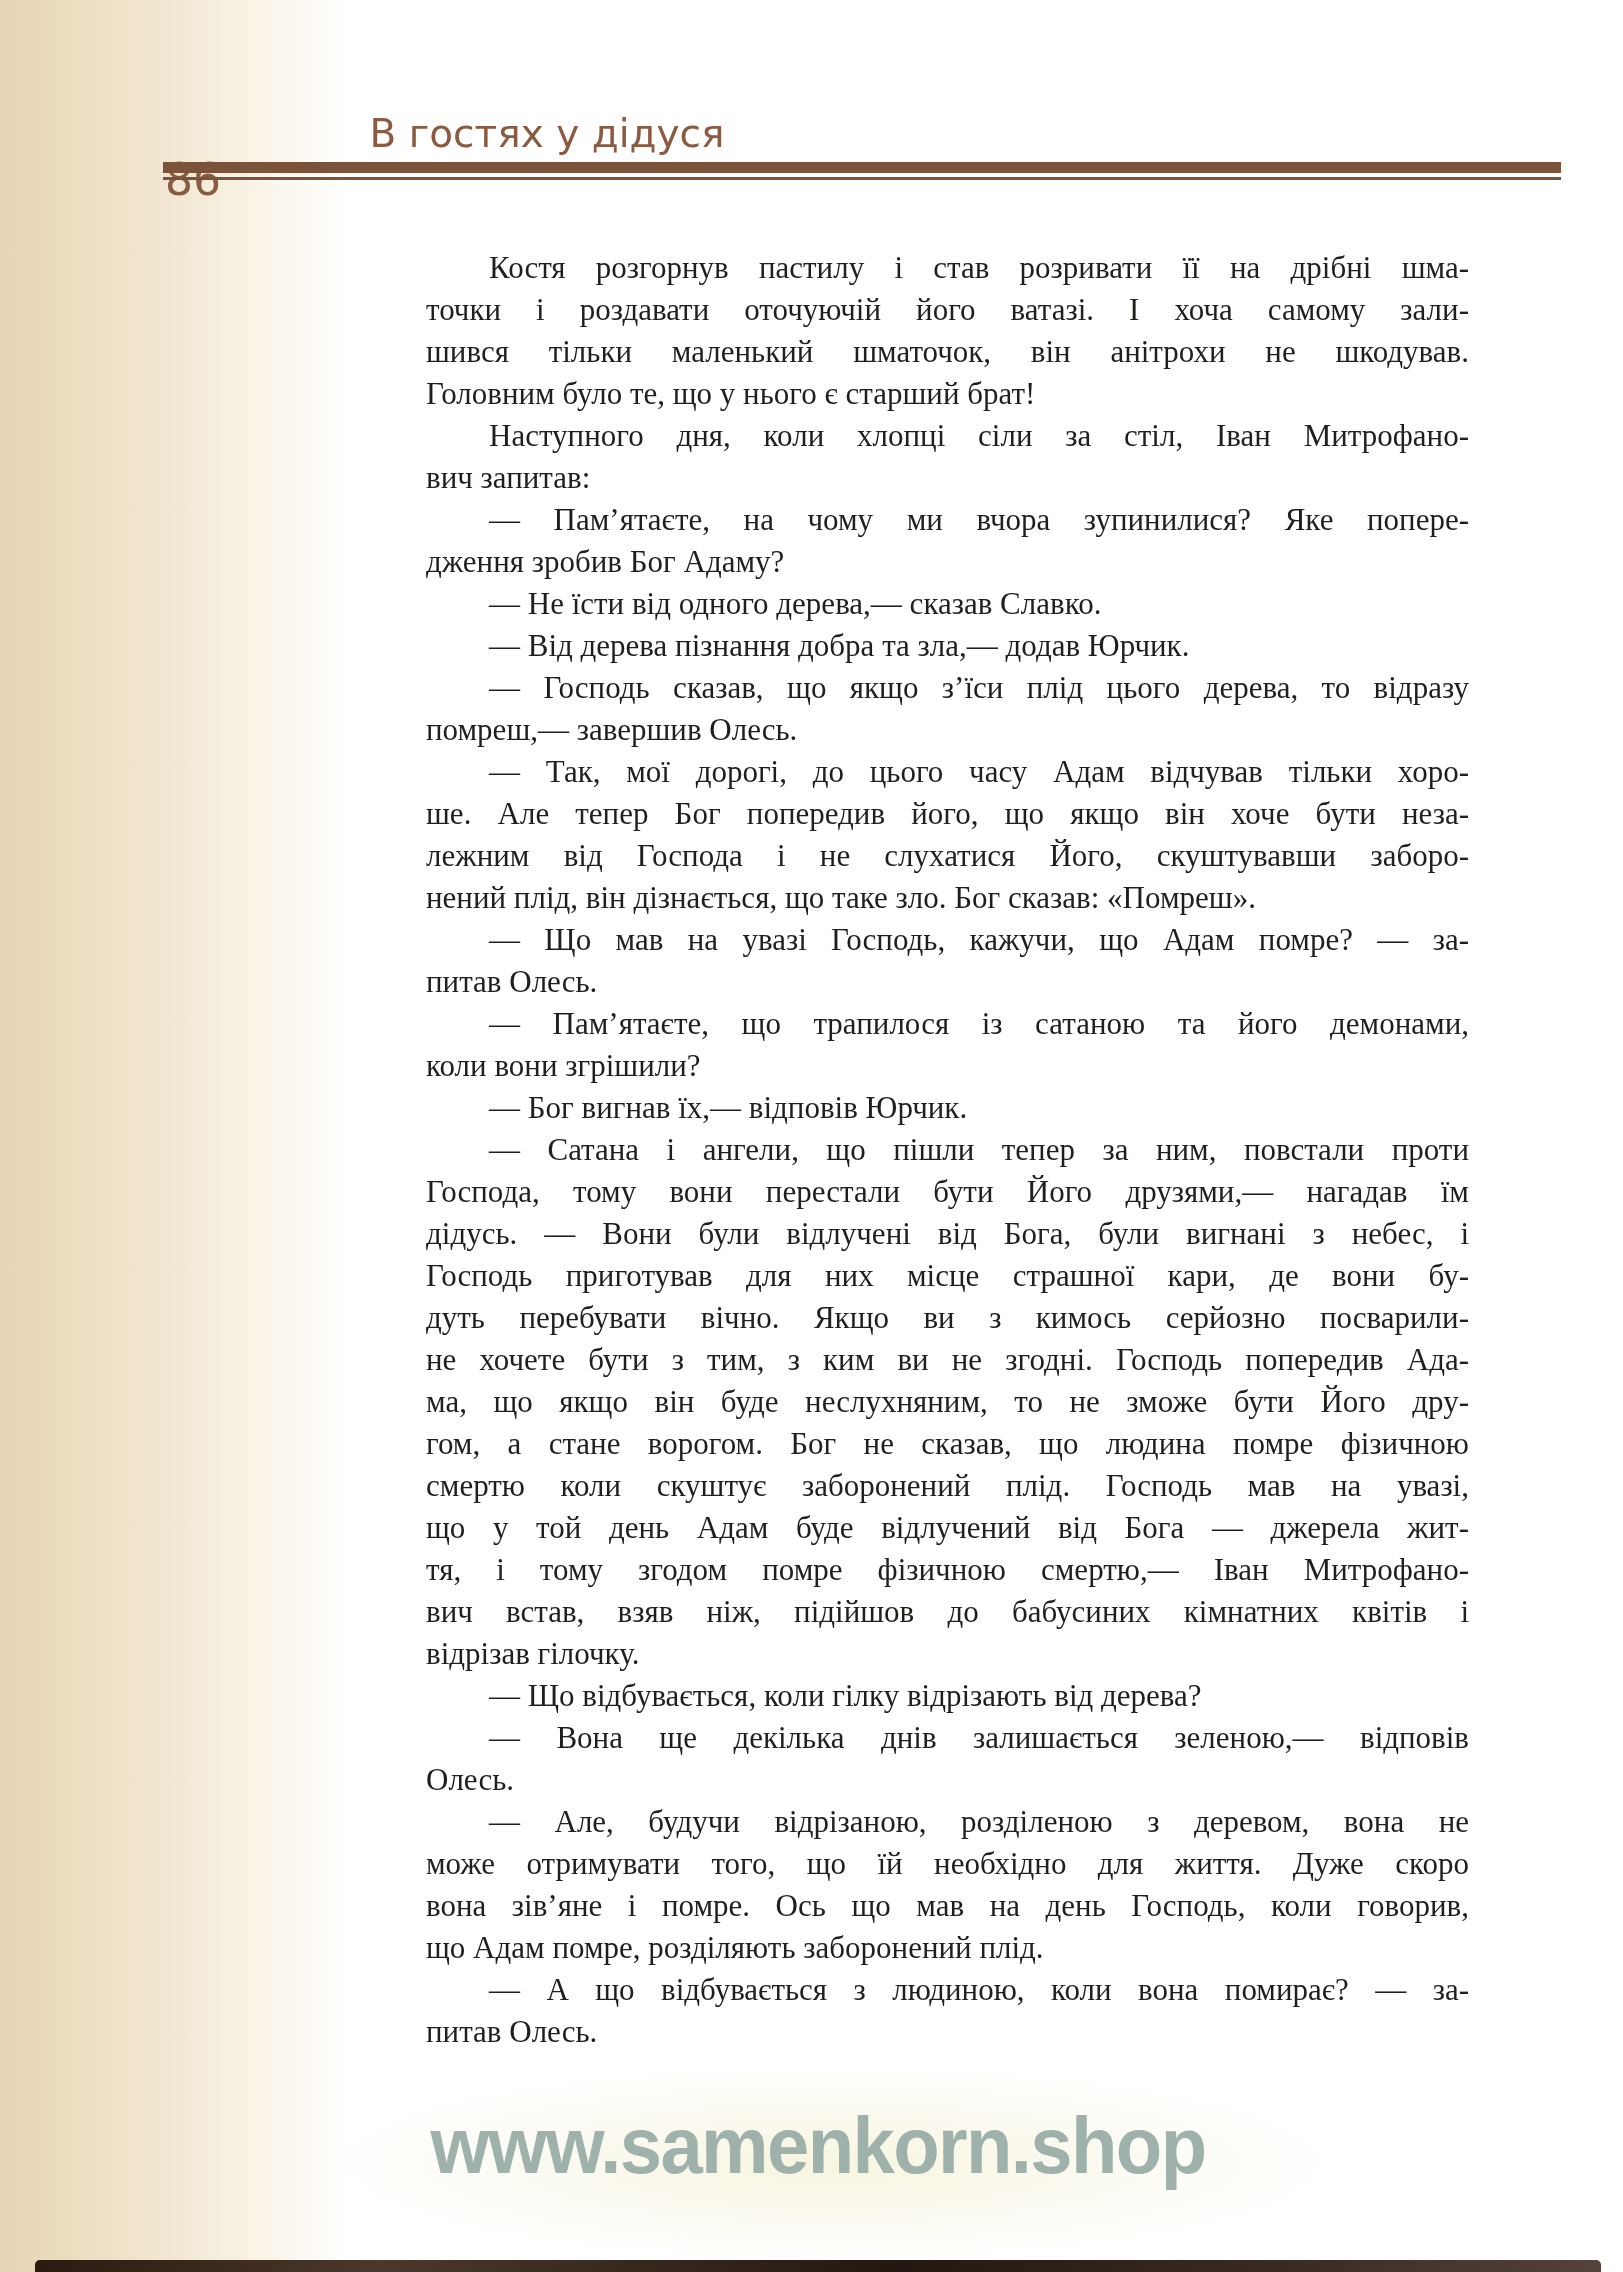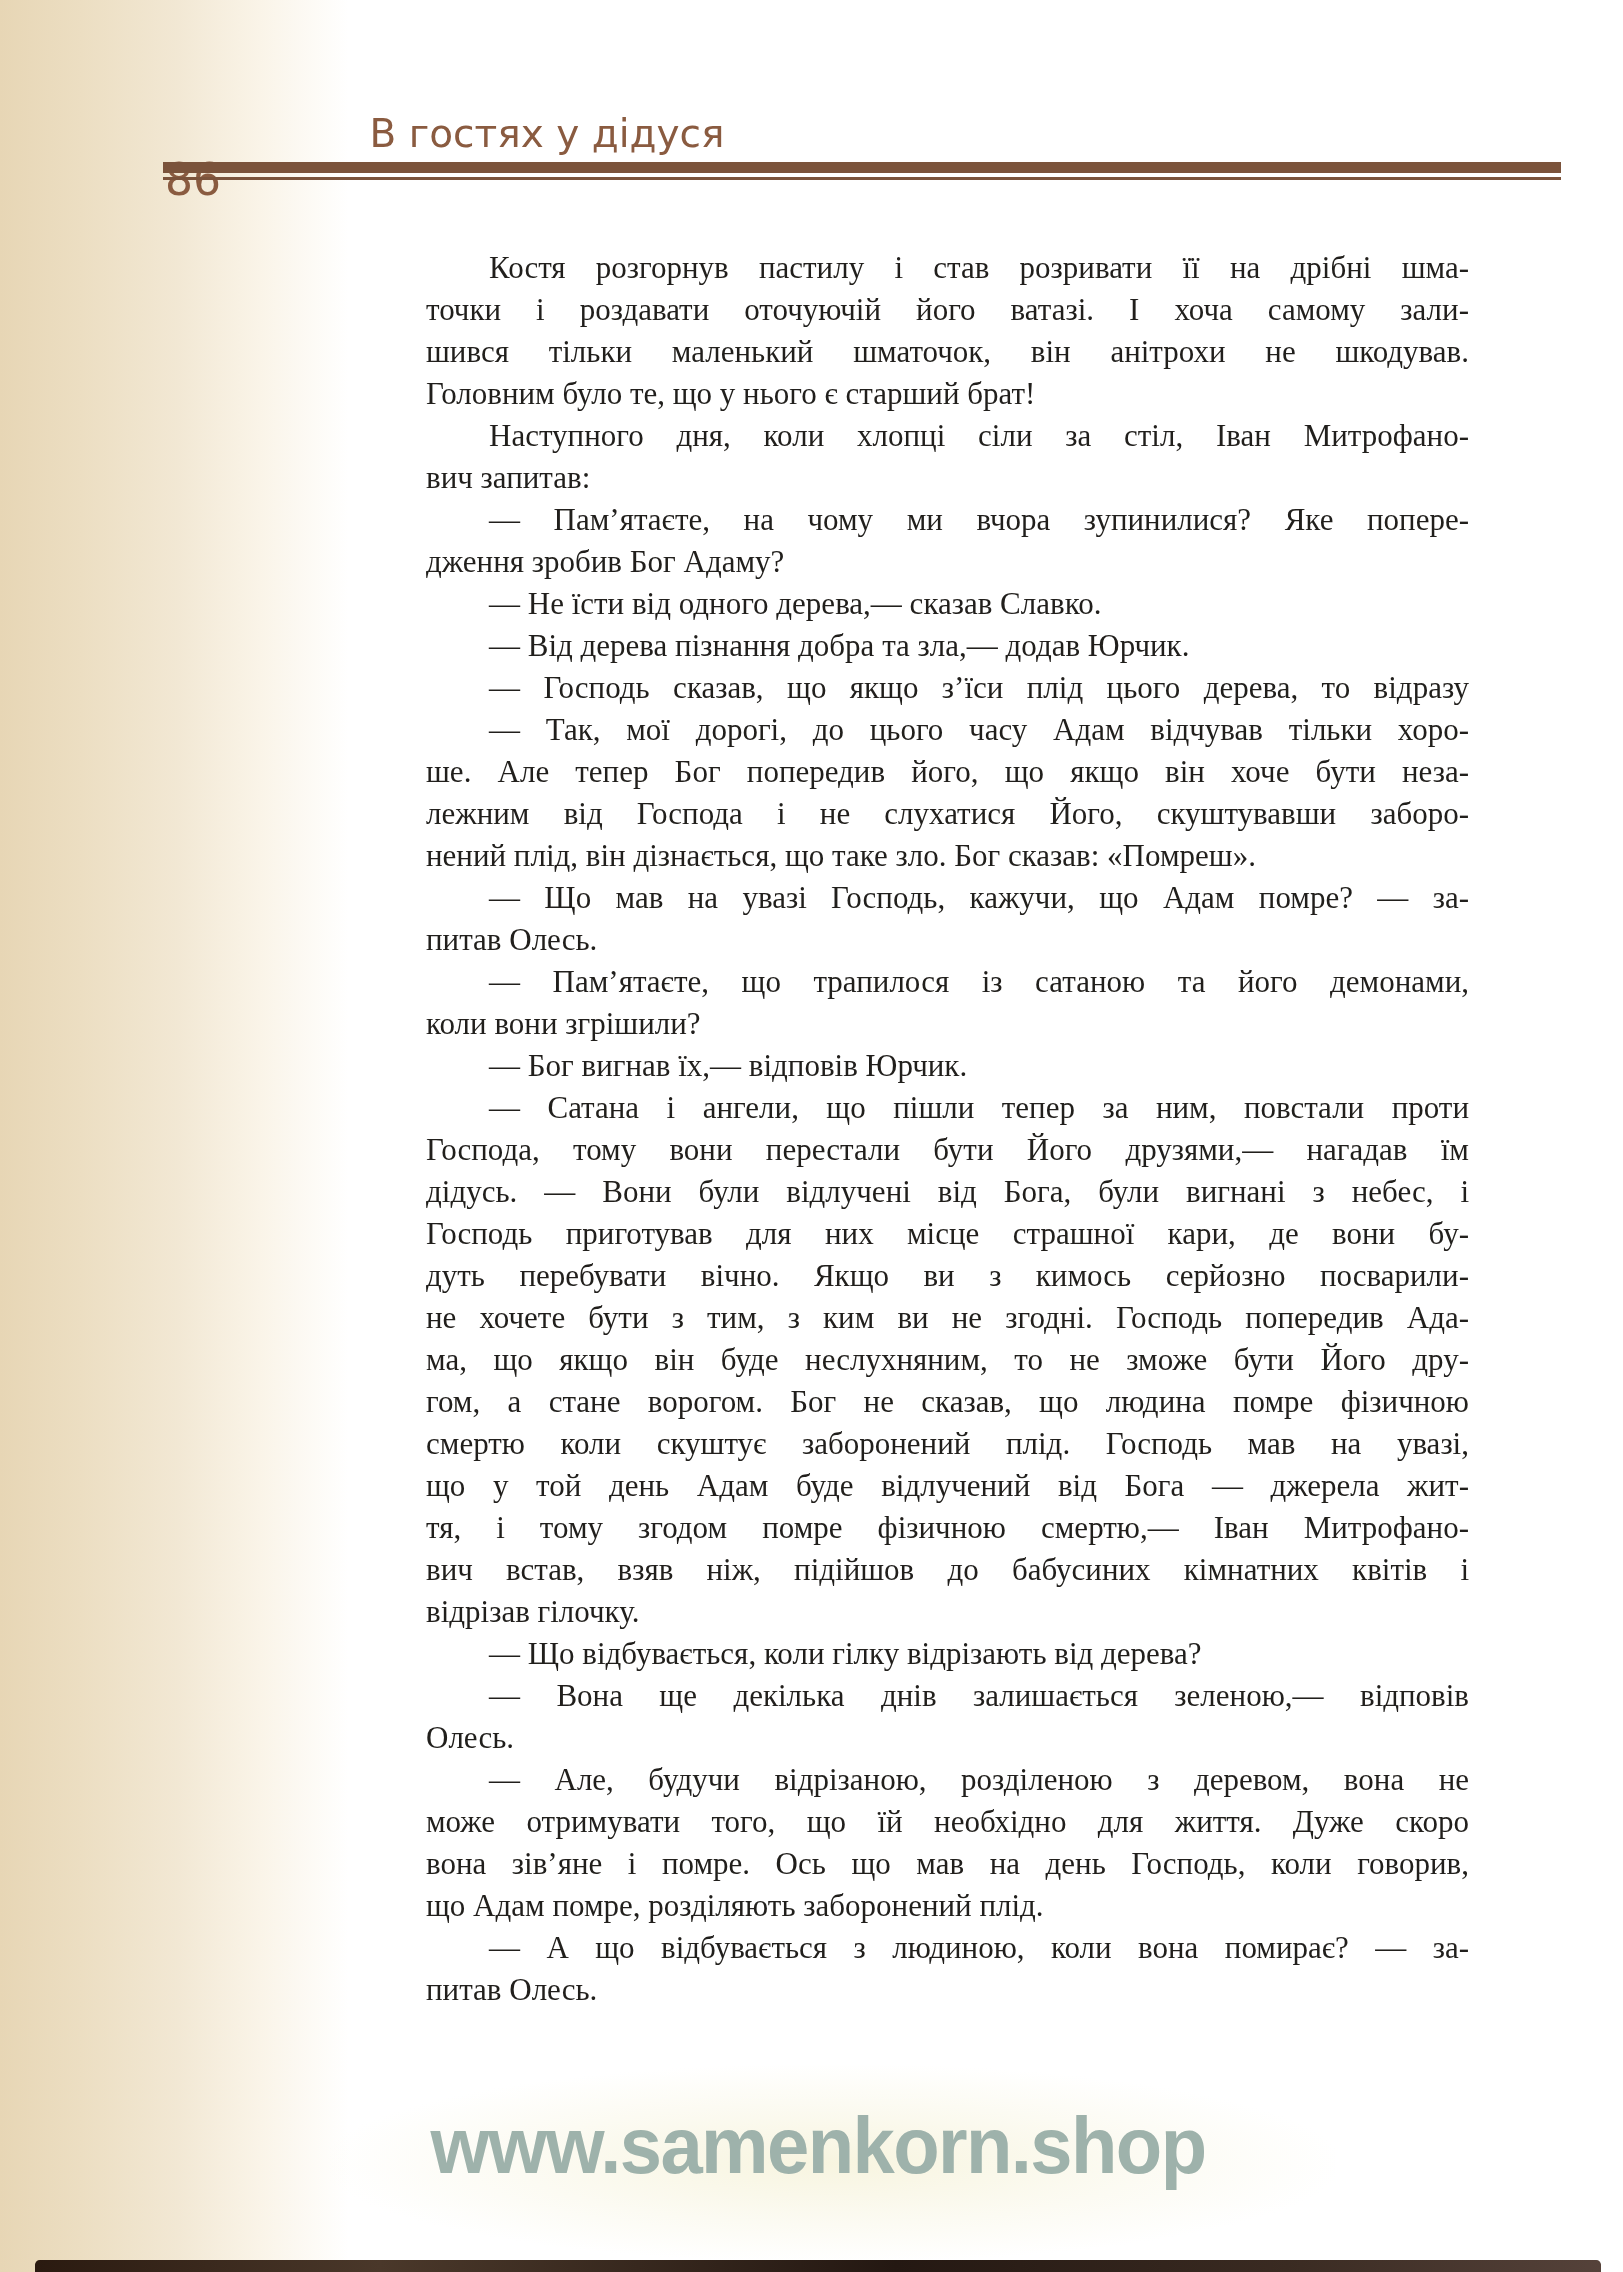--- a/index.html
+++ b/index.html
@@ -70,20 +70,21 @@
     <div class="text-line">точки і роздавати оточуючій його ватазі. І хоча самому зали-</div>
     <div class="text-line">шився тільки маленький шматочок, він анітрохи не шкодував.</div>
     <div class="text-line last">Головним було те, що у нього є старший брат!</div>
     <div class="text-line indent">Наступного дня, коли хлопці сіли за стіл, Іван Митрофано-</div>
     <div class="text-line last">вич запитав:</div>
     <div class="text-line indent">— Пам’ятаєте, на чому ми вчора зупинилися? Яке попере-</div>
     <div class="text-line last">дження зробив Бог Адаму?</div>
     <div class="text-line indent last">— Не їсти від одного дерева,— сказав Славко.</div>
     <div class="text-line indent last">— Від дерева пізнання добра та зла,— додав Юрчик.</div>
     <div class="text-line indent">— Господь сказав, що якщо з’їси плід цього дерева, то відразу</div>
+    <div class="text-line last">помреш,— завершив Олесь.</div>
     <div class="text-line indent">— Так, мої дорогі, до цього часу Адам відчував тільки хоро-</div>
     <div class="text-line">ше. Але тепер Бог попередив його, що якщо він хоче бути неза-</div>
     <div class="text-line">лежним від Господа і не слухатися Його, скуштувавши заборо-</div>
     <div class="text-line last">нений плід, він дізнається, що таке зло. Бог сказав: «Помреш».</div>
     <div class="text-line indent">— Що мав на увазі Господь, кажучи, що Адам помре? — за-</div>
     <div class="text-line last">питав Олесь.</div>
     <div class="text-line indent">— Пам’ятаєте, що трапилося із сатаною та його демонами,</div>
     <div class="text-line last">коли вони згрішили?</div>
     <div class="text-line indent last">— Бог вигнав їх,— відповів Юрчик.</div>
     <div class="text-line indent">— Сатана і ангели, що пішли тепер за ним, повстали проти</div>

